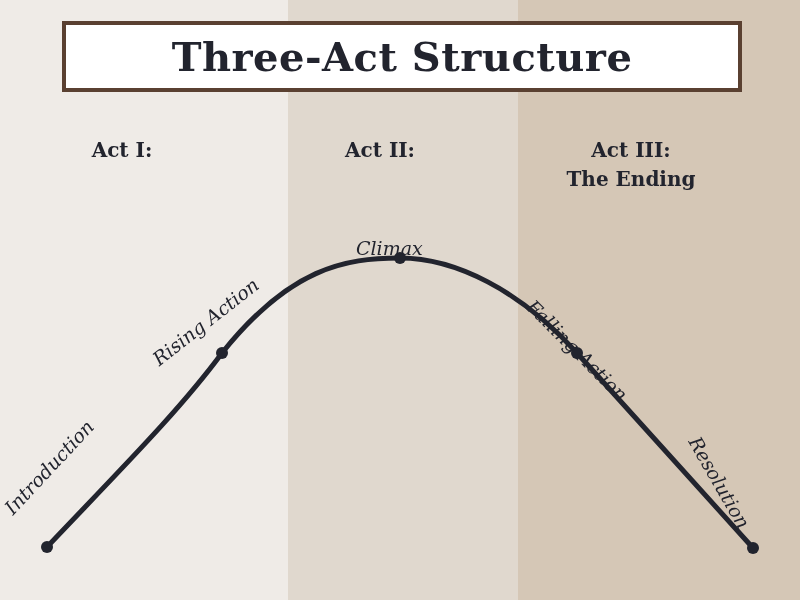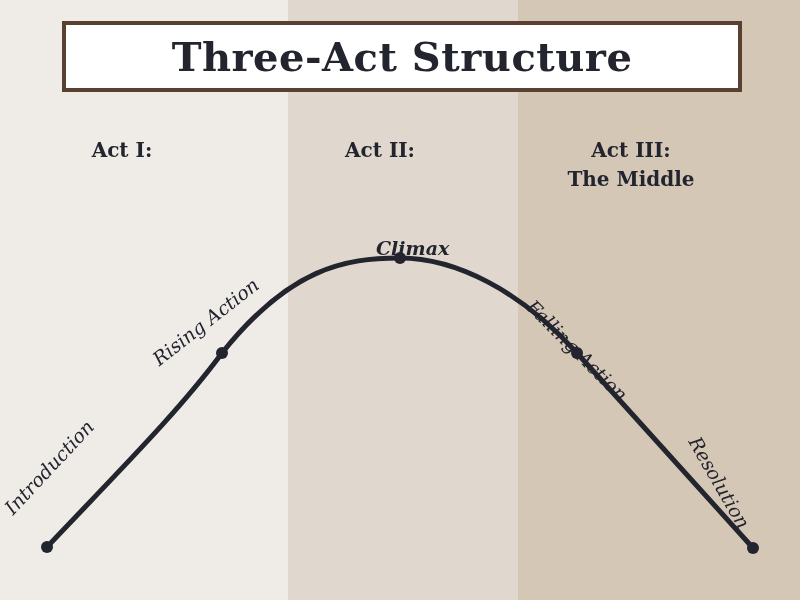--- a/index.html
+++ b/index.html
@@ -79,21 +79,21 @@
   .stage-label {
     position: absolute;
     color: #22242E;
     font-size: 19px;
     font-style: italic;
     white-space: nowrap;
     transform-origin: 0 50%;
   }
   #label-introduction   { left: 8px;   top: 500px; transform: rotate(-47deg); }
   #label-rising-action  { left: 155px; top: 350px; transform: rotate(-38deg); }
-  #label-climax         { left: 376px; top: 237px; transform: rotate(0deg); font-weight: bold; }
+  #label-climax         { left: 356px; top: 237px; transform: rotate(0deg); }
   #label-falling-action { left: 530px; top: 292px; transform: rotate(45deg); }
   #label-resolution     { left: 694px; top: 427px; transform: rotate(60deg); }
 </style>
 </head>
 <body>
 
 <div id="stage">
 
   <div class="band" id="band-act1" style="background: rgb(239, 235, 231);"></div>
   <div class="band" id="band-act2" style="background: rgb(224, 216, 206);"></div>
@@ -104,21 +104,21 @@
   </div>
 
   <div class="act-header" id="act-header-1">
     <span class="line">Act I:</span>
   </div>
   <div class="act-header" id="act-header-2">
     <span class="line">Act II:</span>
   </div>
   <div class="act-header" id="act-header-3">
     <span class="line">Act III:</span>
-    <span class="line">The Middle</span>
+    <span class="line">The Ending</span>
   </div>
 
   <svg id="curve-svg" viewBox="0 0 800 600">
     <path id="arc-path" fill="none" stroke-linecap="round" stroke-linejoin="round" d="M 47 547 C 120 470 180 410 222 353 C 290 268 345 258 400 258 C 455 258 520 290 577 353 C 640 423 715 505 753 548" stroke="#22242E" stroke-width="5"></path>
     <g id="arc-markers">
         <circle cx="47" cy="547" r="6" fill="#22242E"></circle>
         <circle cx="222" cy="353" r="6" fill="#22242E"></circle>
         <circle cx="400" cy="258" r="6" fill="#22242E"></circle>
         <circle cx="577" cy="353" r="6" fill="#22242E"></circle>
         <circle cx="753" cy="548" r="6" fill="#22242E"></circle>

